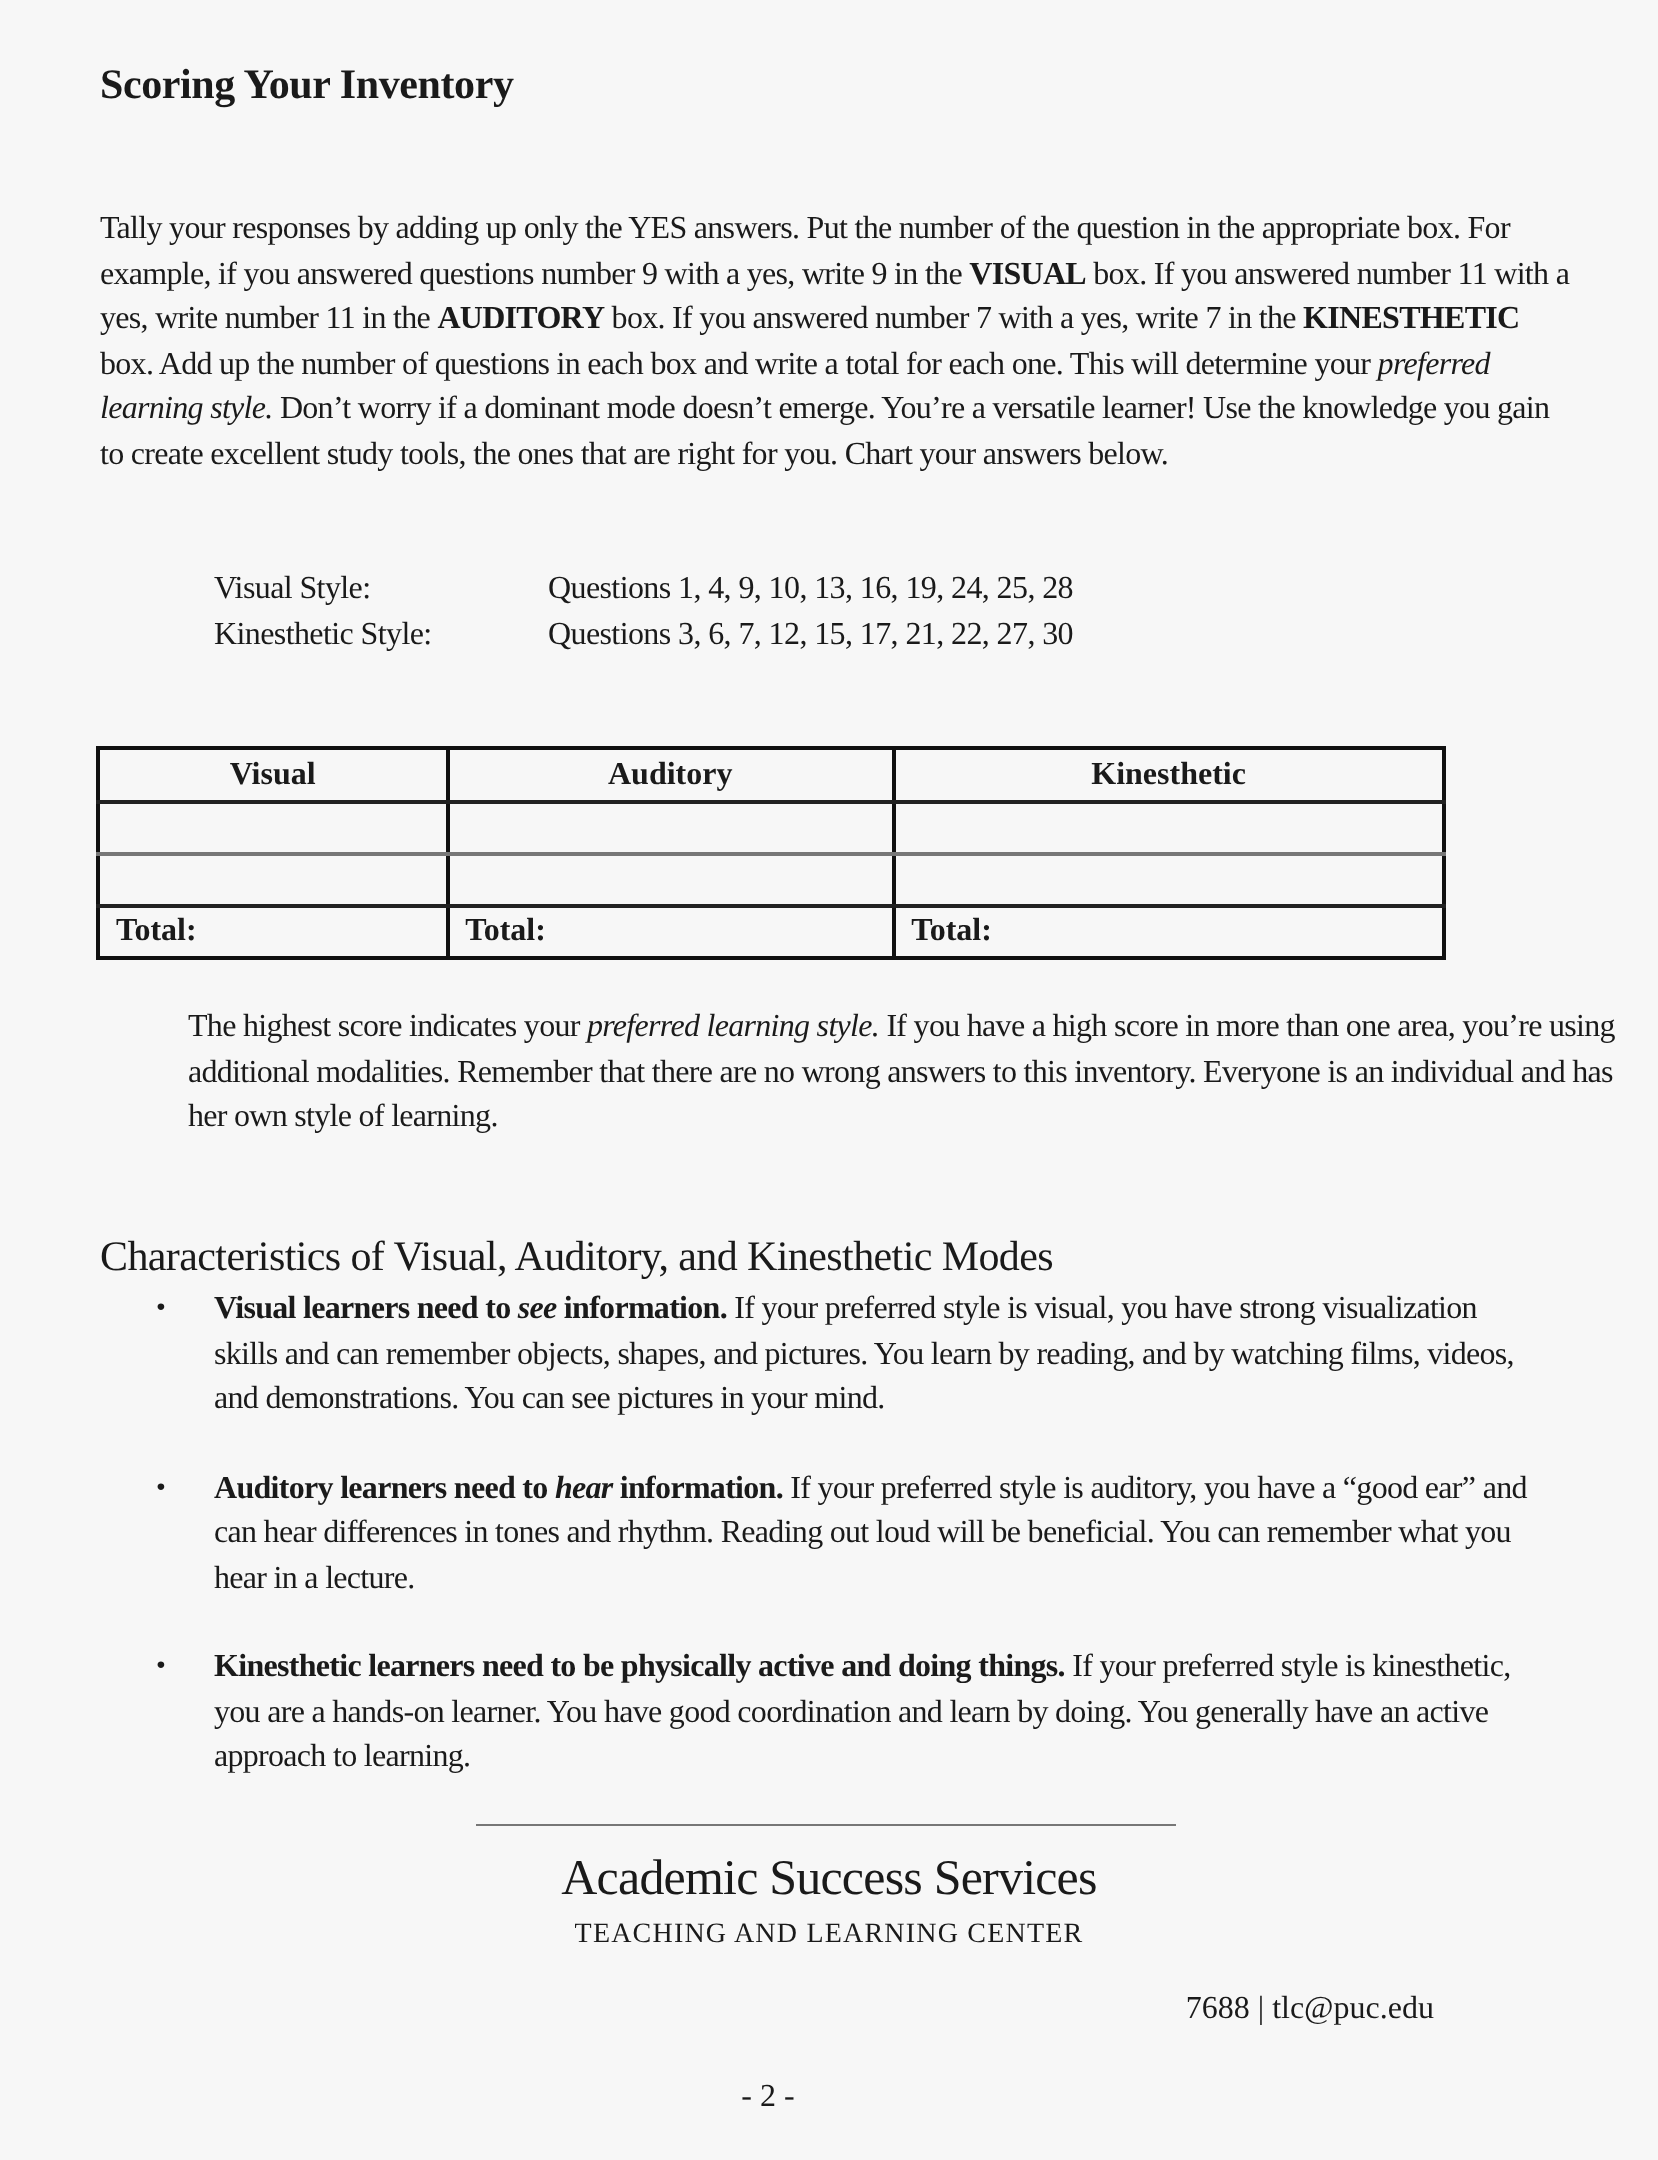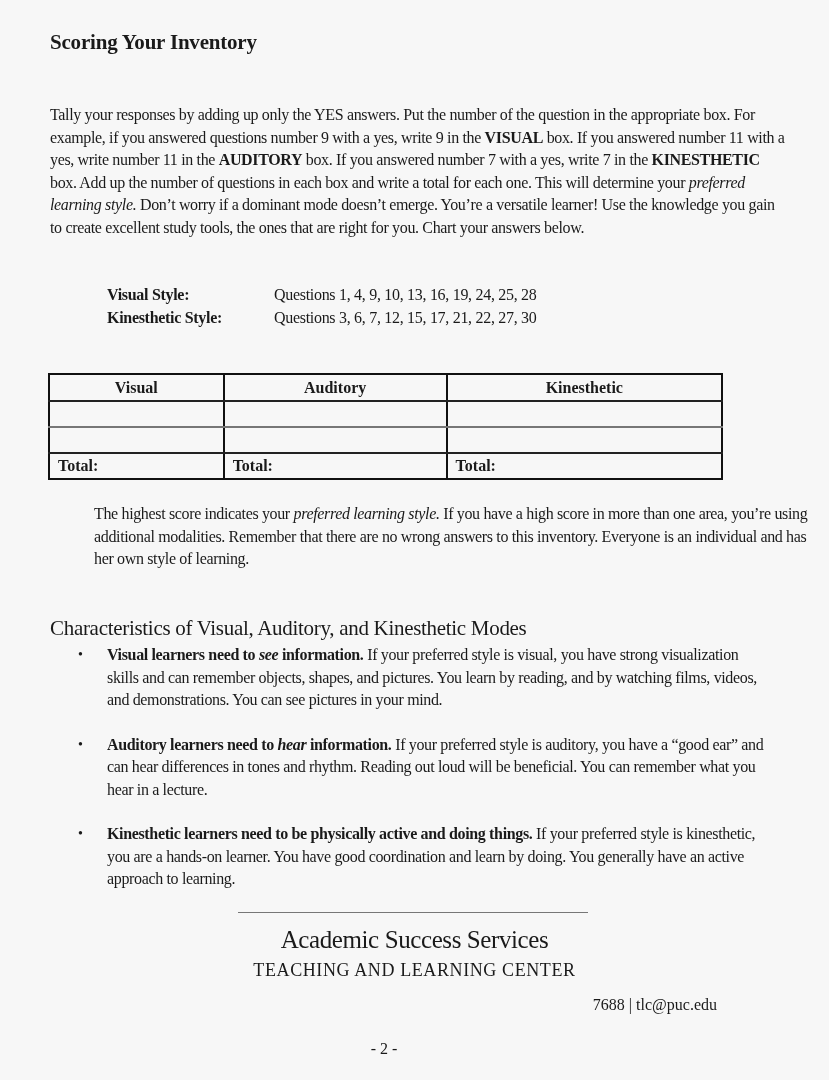--- a/index.html
+++ b/index.html
@@ -19,21 +19,21 @@
     font-size: 16px; line-height: 22.5px; letter-spacing: -0.35px;
   }
   .para b { font-weight: bold; }
   .para i { font-style: italic; }
   .p1 { top: 104px; }
   .styles {
     position: absolute; left: 107px; top: 284px;
     font-size: 16px; line-height: 22.5px; letter-spacing: -0.3px;
   }
   .styles .row { display: flex; }
-  .styles .lbl { width: 167px; font-weight: bold; }
+  .styles .lbl { width: 167px; font-weight: normal; }
   table.score {
     position: absolute; left: 48px; top: 373px;
     width: 675px; border-collapse: collapse;
     border: 2px solid #111;
   }
   table.score td, table.score th {
     border-left: 2px solid #111; border-right: 2px solid #111;
     padding: 0; font-size: 16px;
   }
   table.score th {
@@ -63,21 +63,21 @@
   .sep {
     position: absolute; left: 238px; top: 912px; width: 350px; height: 0;
     border-top: 1.5px solid #777;
   }
   .footer-org {
     position: absolute; left: 0; width: 829px; top: 926px; text-align: center;
     font-size: 25px; letter-spacing: -0.4px;
   }
   .footer-center {
     position: absolute; left: 0; width: 829px; top: 960px; text-align: center;
-    font-size: 18px; letter-spacing: 0.6px;
+    font-size: 14px; letter-spacing: 0.6px;
   }
   .footer-contact {
     position: absolute; left: 0; width: 717px; top: 996px; text-align: right;
     font-size: 16px;
   }
   .page-num {
     position: absolute; left: 0; width: 768px; top: 1040px; text-align: center;
     font-size: 16px;
   }
 </style>

